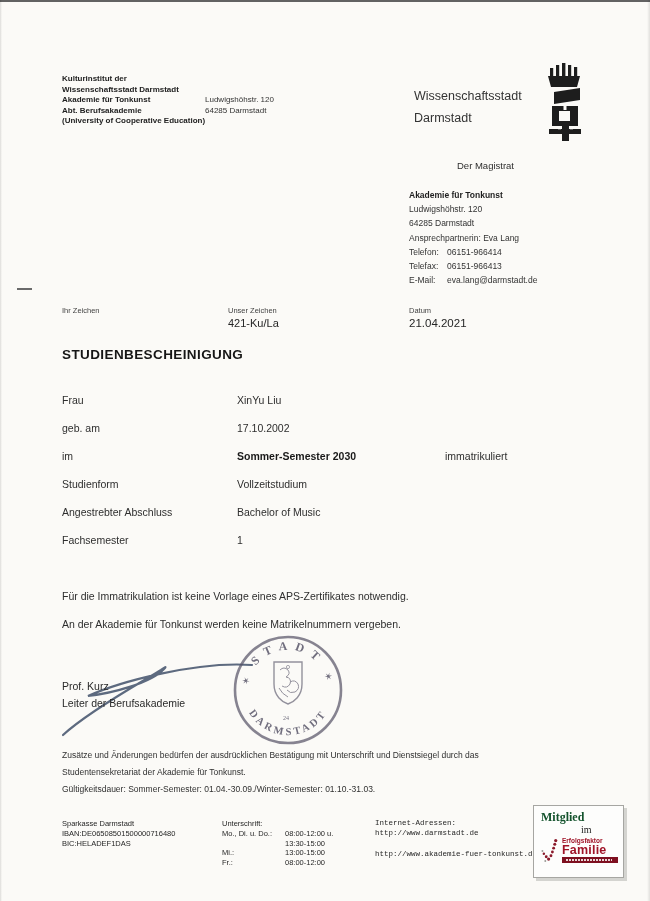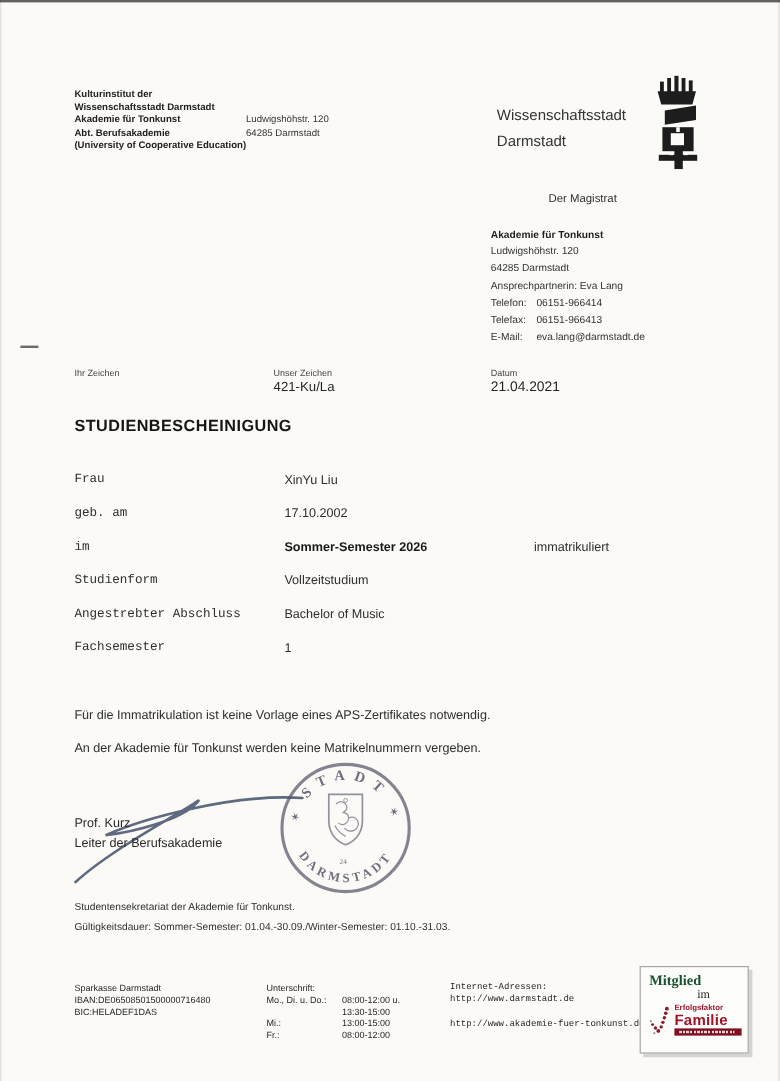--- a/index.html
+++ b/index.html
@@ -34,21 +34,21 @@
   .unser-l{left:228px;top:306px;}
   .unser-v{left:228px;top:317px;}
   .datum-l{left:409px;top:306px;}
   .datum-v{left:409px;top:317px;font-size:11.5px;}
 
   .doc-title{left:62px;top:347px;font-size:13.5px;font-weight:bold;letter-spacing:.4px;color:#161616;}
 
   
   .fields{left:62px;top:394px;width:530px;}
   .frow{position:relative;height:28px;font-size:10.5px;color:#2e2e2e;}
-  .frow .lab{position:absolute;left:0;top:0;font-family:Liberation Mono, monospace;}
+  .frow .lab{position:absolute;left:0;top:0;}
   .frow .val{position:absolute;left:175px;top:0;}
   .frow .val.bold{font-weight:bold;color:#191919;}
   .frow .suf{position:absolute;left:383px;top:0;}
 
   .statement{left:62px;font-size:10.5px;color:#2e2e2e;}
   .st1{top:590px;}
   .st2{top:618px;}
 
   
   .sig-svg{left:55px;top:645px;}
@@ -152,21 +152,21 @@
   <div class="frow">
     <span class="lab">Frau</span>
     <span class="val">XinYu Liu</span>
   </div>
   <div class="frow">
     <span class="lab">geb. am</span>
     <span class="val">17.10.2002</span>
   </div>
   <div class="frow">
     <span class="lab">im</span>
-    <span class="val bold">Sommer-Semester 2026</span>
+    <span class="val bold">Sommer-Semester 2030</span>
     <span class="suf">immatrikuliert</span>
   </div>
   <div class="frow">
     <span class="lab">Studienform</span>
     <span class="val">Vollzeitstudium</span>
   </div>
   <div class="frow">
     <span class="lab">Angestrebter Abschluss</span>
     <span class="val">Bachelor of Music</span>
   </div>
@@ -209,20 +209,21 @@
       <path d="M 50,38 q 4,-4 8,0 q 3,4 -2,7 q 6,1 4,7 q -3,5 -8,2" stroke-width="1"></path>
       <path d="M 60,50 q 5,-3 8,2 q 2,5 -3,8 q -5,2 -8,-2" stroke-width="1"></path>
       <path d="M 49,56 q 3,6 9,9" stroke-width="1"></path>
       <circle cx="58" cy="35" r="1.6" stroke-width="0.8"></circle>
     </g>
     <text x="53" y="88" font-size="6" fill="#535064">24</text>
   </svg>
 </div>
 
 <div class="abs notes">
+  <div>Zusätze und Änderungen bedürfen der ausdrücklichen Bestätigung mit Unterschrift und Dienstsiegel durch das</div>
   <div>Studentensekretariat der Akademie für Tonkunst.</div>
   <div>Gültigkeitsdauer: Sommer-Semester: 01.04.-30.09./Winter-Semester: 01.10.-31.03.</div>
 </div>
 
 <div class="abs footer fc1">
   <div>Sparkasse Darmstadt</div>
   <div>IBAN:DE06508501500000716480</div>
   <div>BIC:HELADEF1DAS</div>
 </div>
 

